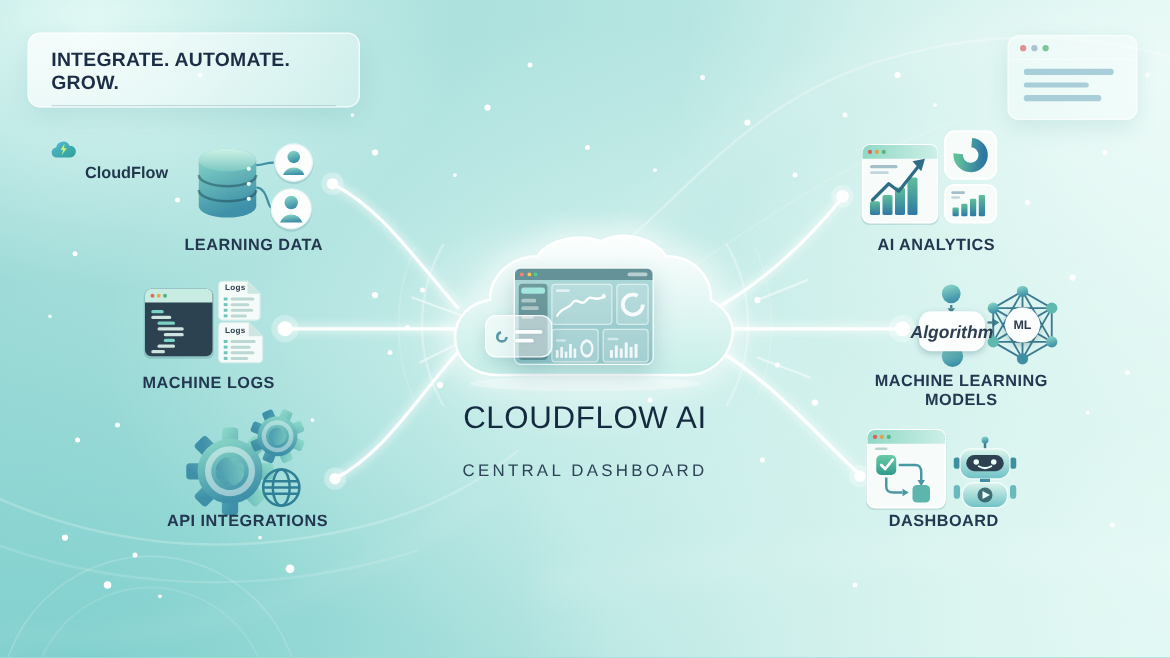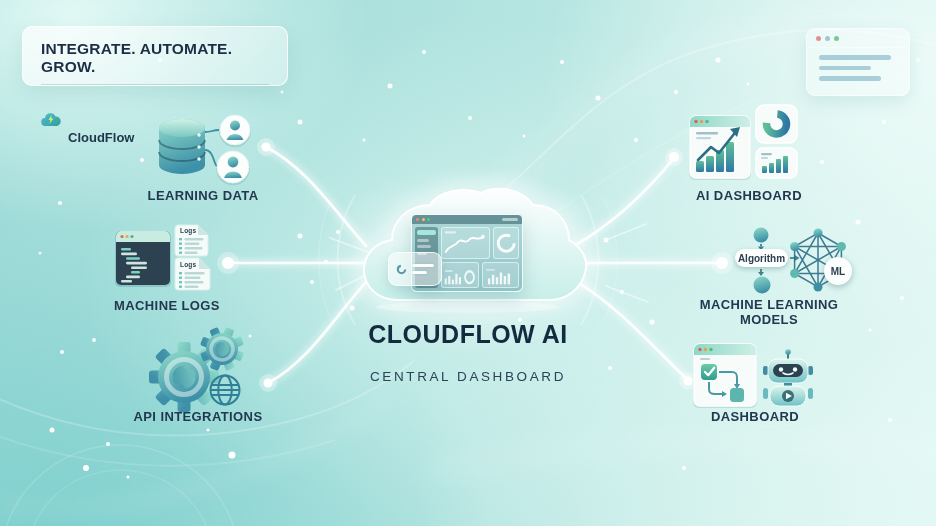--- a/index.html
+++ b/index.html
@@ -40,21 +40,21 @@
   .bc-line{height:4.5px;border-radius:3px;background:rgba(112,170,192,0.55);}
 
   
   .node-label{
     position:absolute;z-index:6;text-align:center;
     font-size:13px;font-weight:700;color:#233850;letter-spacing:0.4px;line-height:15px;
   }
 
   
   .center-title{position:absolute;left:318px;top:320px;width:300px;z-index:6;text-align:center;}
-  .center-title .main{font-size:25px;font-weight:700;color:#142a3e;letter-spacing:0.5px;}
+  .center-title .main{font-size:25px;font-weight:400;color:#142a3e;letter-spacing:0.5px;}
   .center-title .sub{font-size:13.5px;font-weight:500;color:#2c4257;letter-spacing:2.6px;margin-top:20px;}
 
   
   .dash{
     position:absolute;left:411px;top:214px;width:112px;height:78px;z-index:4;
     background:linear-gradient(180deg,rgba(150,205,205,0.75),rgba(110,172,180,0.65));
     border:1.5px solid rgba(255,255,255,0.9);border-radius:6px;
     box-shadow:0 8px 18px rgba(40,110,120,0.22);box-sizing:border-box;
   }
   .dash-titlebar{height:9px;background:rgba(44,90,100,0.55);border-radius:4px 4px 0 0;display:flex;align-items:center;gap:2.5px;padding:0 4px;}
@@ -73,30 +73,30 @@
     position:absolute;left:388px;top:252px;width:54px;height:34px;z-index:5;
     background:rgba(255,255,255,0.5);border:1px solid rgba(255,255,255,0.85);
     border-radius:9px;box-shadow:0 5px 12px rgba(60,130,140,0.2);
     display:flex;align-items:center;gap:5px;padding:0 7px;box-sizing:border-box;
   }
   .mc-lines{display:flex;flex-direction:column;gap:4px;flex:1;}
   .mc-line{height:3px;border-radius:2px;background:rgba(255,255,255,0.95);box-shadow:0 0 2px rgba(70,130,140,0.3);}
 
   
   .algo-pill{
-    position:absolute;left:735px;top:249px;width:53px;height:18px;z-index:5;
+    position:absolute;left:735px;top:249px;width:53px;height:32px;z-index:5;
     background:#fdfffe;border-radius:10px;box-shadow:0 2px 5px rgba(40,95,105,0.3);
     display:flex;align-items:center;justify-content:center;
-    font-size:10px;font-weight:700;color:#2c3e50;
+    font-size:14px;font-weight:700;color:#2c3e50;font-style:italic;
   }
   .ml-circle{
-    position:absolute;left:804px;top:257px;width:28px;height:28px;z-index:5;
+    position:absolute;left:804px;top:246px;width:28px;height:28px;z-index:5;
     background:#fbfefd;border-radius:50%;box-shadow:0 2px 6px rgba(40,95,105,0.35);
     display:flex;align-items:center;justify-content:center;
-    font-size:10px;font-weight:800;color:#2c3e50;margin-left:20px;
+    font-size:10px;font-weight:800;color:#2c3e50;
   }
   .logs-tag{position:absolute;z-index:5;font-size:6.5px;font-weight:700;color:#2d4150;letter-spacing:0.2px;}
 </style>
 </head>
 <body>
 
 <div class="stage">
 
   <svg class="scene" width="936" height="526" viewBox="0 0 936 526">
     <defs>
@@ -541,21 +541,21 @@
 
   <span class="logs-tag" style="left:180px;top:227px">Logs</span>
   <span class="logs-tag" style="left:180px;top:261px">Logs</span>
 
   <div class="algo-pill">Algorithm</div>
   <div class="ml-circle">ML</div>
 
   <div class="node-label" style="left:108px;top:188px;width:190px">LEARNING DATA</div>
   <div class="node-label" style="left:82px;top:298px;width:170px">MACHINE LOGS</div>
   <div class="node-label" style="left:103px;top:409px;width:190px">API INTEGRATIONS</div>
-  <div class="node-label" style="left:659px;top:188px;width:180px">AI DASHBOARD</div>
+  <div class="node-label" style="left:659px;top:188px;width:180px">AI ANALYTICS</div>
   <div class="node-label" style="left:686px;top:297px;width:166px">MACHINE LEARNING MODELS</div>
   <div class="node-label" style="left:665px;top:409px;width:180px">DASHBOARD</div>
 
   <div class="center-title">
     <div class="main">CLOUDFLOW AI</div>
     <div class="sub">CENTRAL DASHBOARD</div>
   </div>
 
 </div>
 

